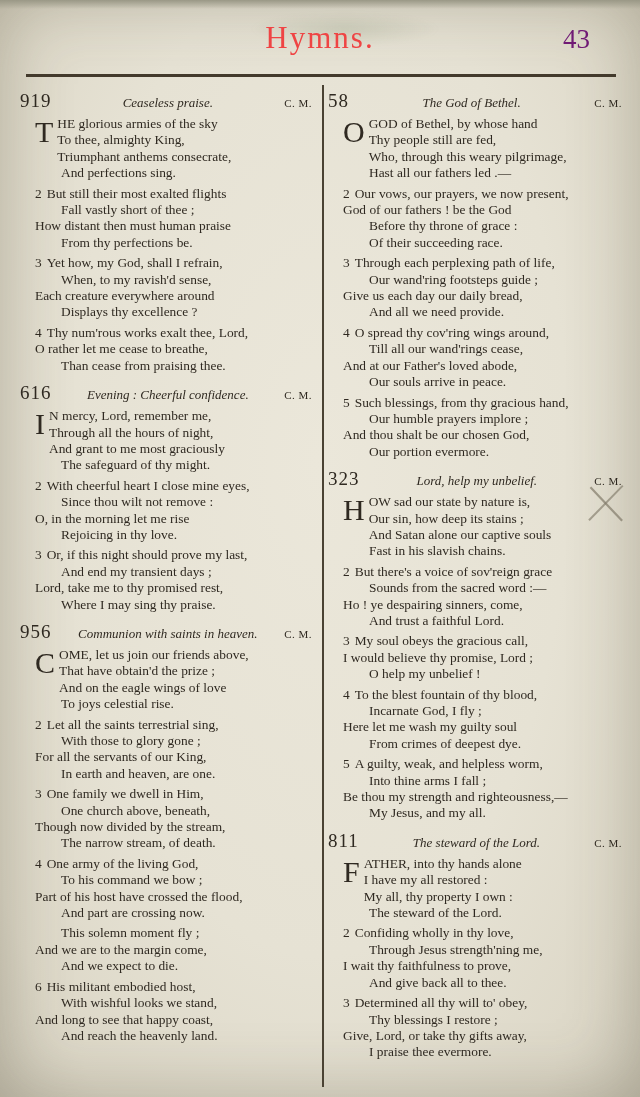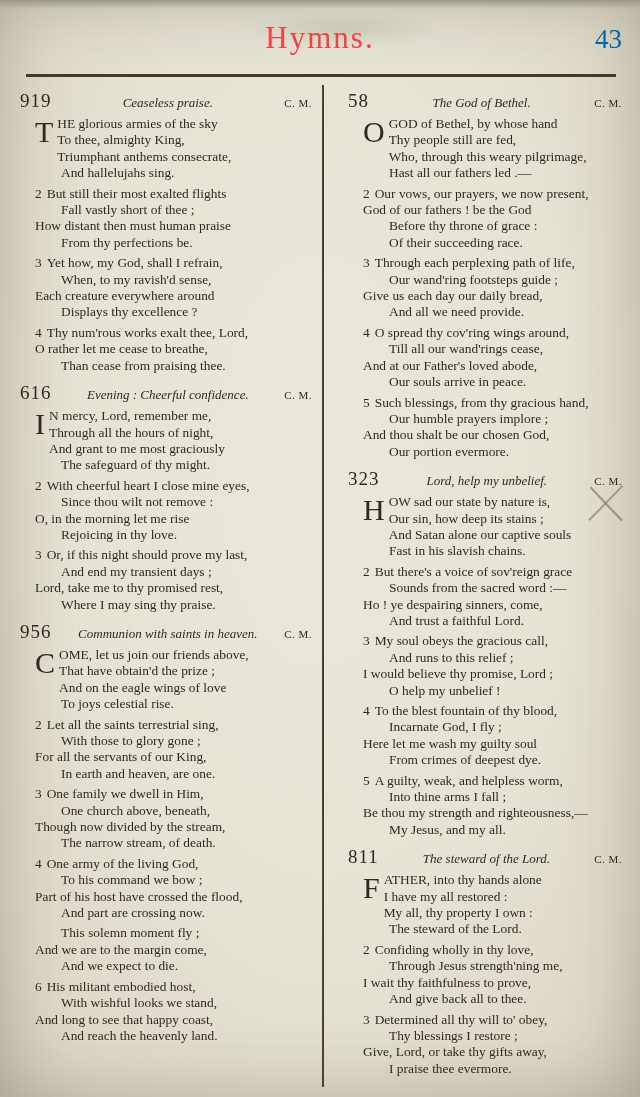--- a/index.html
+++ b/index.html
@@ -11,26 +11,26 @@
     color:#2f2921;
   }
   .page{position:absolute;inset:0;box-shadow:inset 0 0 70px rgba(75,68,48,.30);}
   .page::before{content:"";position:absolute;top:0;left:0;right:0;height:9px;
     background:linear-gradient(#9a9886,rgba(154,152,134,0));pointer-events:none;}
   .bleed{position:absolute;top:12px;left:250px;width:190px;height:34px;border-radius:50%;
     background:radial-gradient(rgba(110,130,95,.18), rgba(110,130,95,0) 70%);
     filter:blur(2px);pointer-events:none;}
   .page-header{position:relative;padding-top:20px;text-align:center;height:50px;}
   .header-title{font-size:31px;letter-spacing:2px;color:#ef4444;}
-  .page-number{position:absolute;top:24px;right:18px;font-size:27px;color:#0369a1;}
+  .page-number{position:absolute;top:24px;right:50px;font-size:27px;color:#701a75;}
   .header-rule{border-top:3px solid #433a2c;margin:4px 24px 0 26px;height:0;}
   .columns{display:flex;align-items:stretch;padding:8px 18px 0 20px;height:1010px;box-sizing:border-box;}
   .column{box-sizing:border-box;}
   .col-left{width:302px;padding-right:10px;padding-top:4px;}
-  .col-right{width:300px;border-left:2px solid #4a4233;padding-left:24px;padding-top:4px;}
+  .col-right{width:300px;border-left:2px solid #4a4233;padding-left:4px;padding-top:4px;}
   .hymn-header{display:flex;align-items:baseline;margin:9px 0 3px 0;line-height:20px;}
   .hymn:first-child .hymn-header{margin-top:2px;gap:48px;}
   .hymn-number{font-size:19px;letter-spacing:1px;}
   .hymn-title{flex:1;text-align:center;font-style:italic;font-size:13px;}
   .hymn-meter{font-size:11px;letter-spacing:.5px;}
   .verse{margin:0 0 4px 0;padding-left:15px;font-size:13.4px;line-height:16.4px;}
   .line{white-space:nowrap;}
   .line.short{padding-left:26px;}
   .line.short-dc{padding-left:3px;}
   .verse-num{margin-right:5px;}
@@ -54,21 +54,21 @@
           <div class="hymn-header">
             <span class="hymn-number">919</span>
             <span class="hymn-title">Ceaseless praise.</span>
             <span class="hymn-meter">C. M.</span>
           </div>
           <div class="verse has-dropcap">
             <span class="dropcap">T</span>
             <div class="line">HE glorious armies of the sky</div>
             <div class="line short-dc">To thee, almighty King,</div>
             <div class="line">Triumphant anthems consecrate,</div>
-            <div class="line short">And hallelujahs sing.</div>
+            <div class="line short">And perfections sing.</div>
           </div>
           <div class="verse">
             <div class="line"><span class="verse-num">2</span><span>But still their most exalted flights</span></div>
             <div class="line short">Fall vastly short of thee ;</div>
             <div class="line">How distant then must human praise</div>
             <div class="line short">From thy perfections be.</div>
           </div>
           <div class="verse">
             <div class="line"><span class="verse-num">3</span><span>Yet how, my God, shall I refrain,</span></div>
             <div class="line short">When, to my ravish'd sense,</div>
@@ -204,21 +204,20 @@
             <div class="line short">Fast in his slavish chains.</div>
           </div>
           <div class="verse">
             <div class="line"><span class="verse-num">2</span><span>But there's a voice of sov'reign grace</span></div>
             <div class="line short">Sounds from the sacred word :—</div>
             <div class="line">Ho ! ye despairing sinners, come,</div>
             <div class="line short">And trust a faithful Lord.</div>
           </div>
           <div class="verse">
             <div class="line"><span class="verse-num">3</span><span>My soul obeys the gracious call,</span></div>
-            <div class="line short">And runs to this relief ;</div>
             <div class="line">I would believe thy promise, Lord ;</div>
             <div class="line short">O help my unbelief !</div>
           </div>
           <div class="verse">
             <div class="line"><span class="verse-num">4</span><span>To the blest fountain of thy blood,</span></div>
             <div class="line short">Incarnate God, I fly ;</div>
             <div class="line">Here let me wash my guilty soul</div>
             <div class="line short">From crimes of deepest dye.</div>
           </div>
           <div class="verse">

